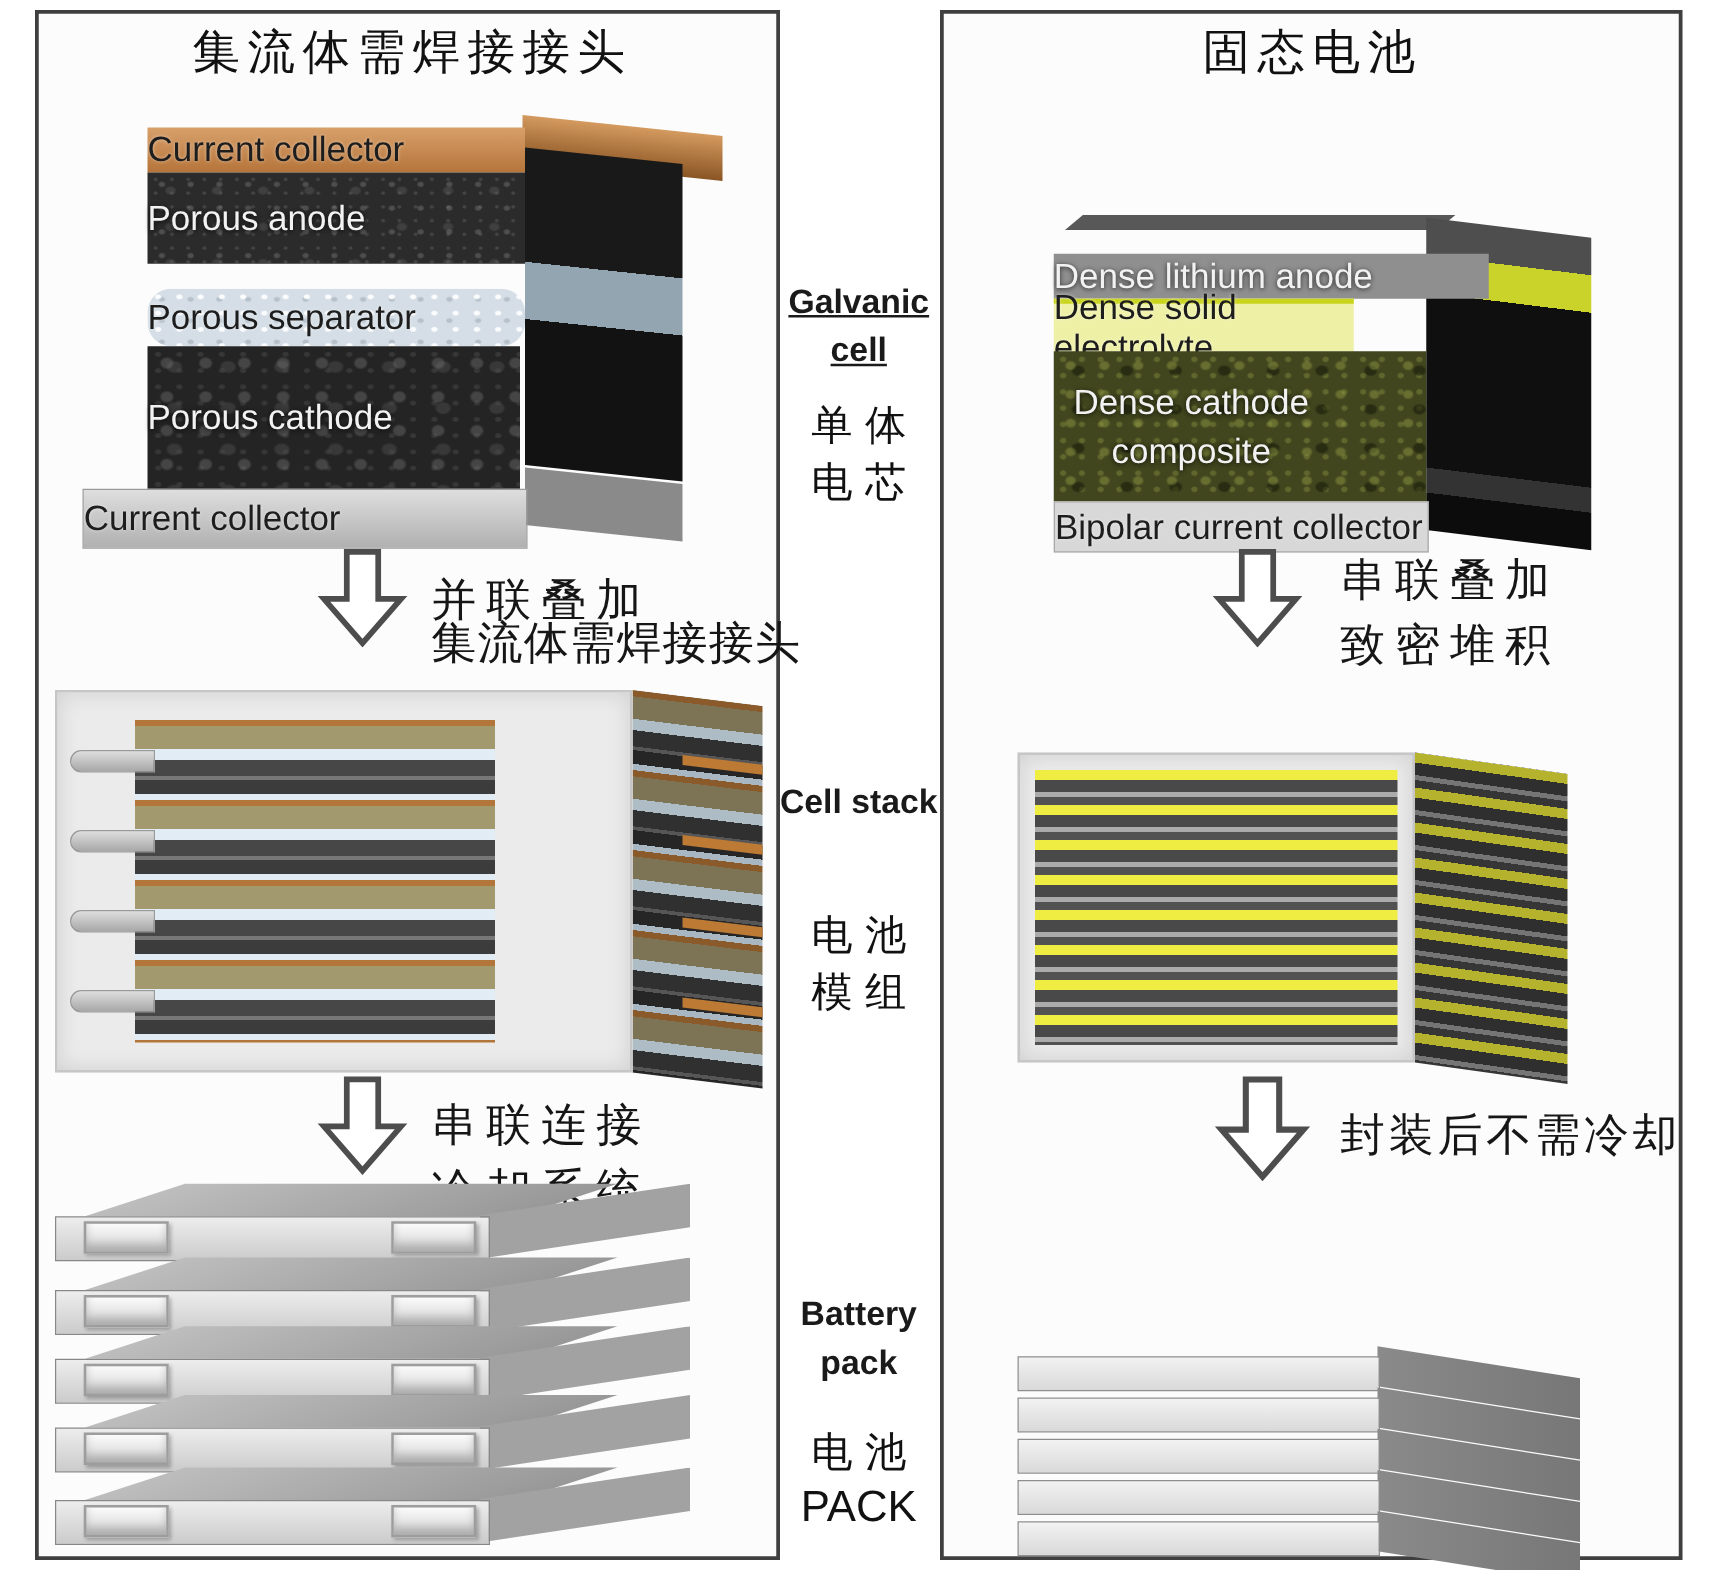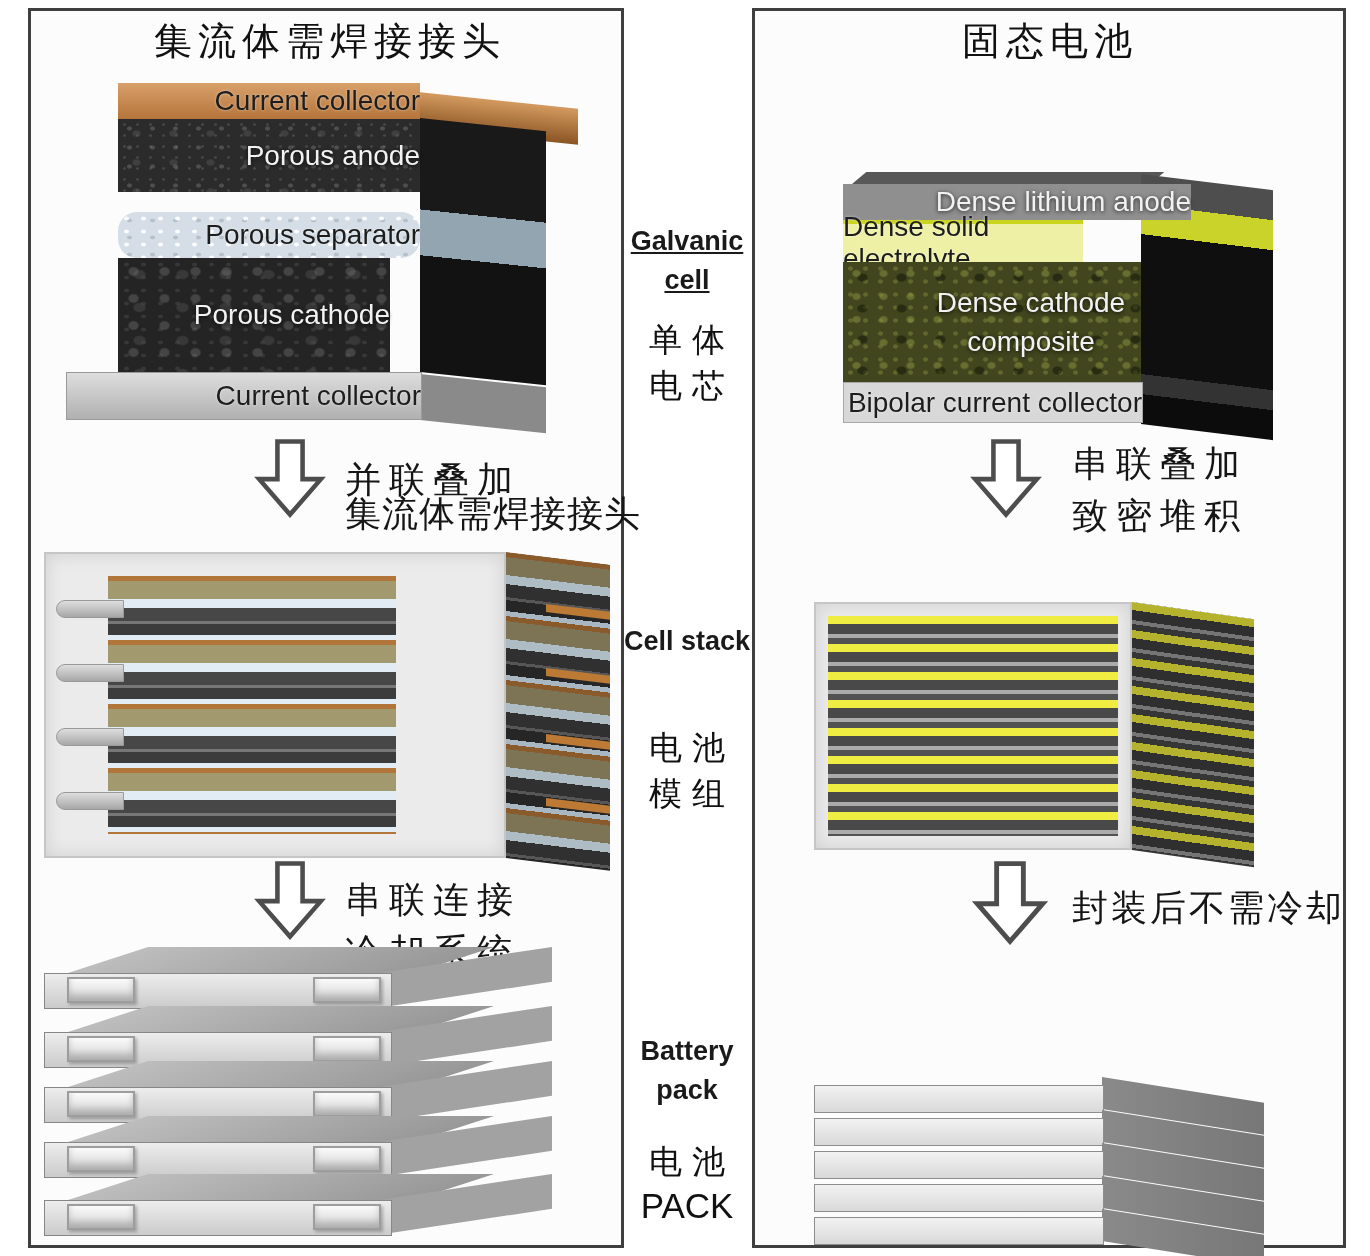--- a/index.html
+++ b/index.html
@@ -3,22 +3,22 @@
 <meta charset="utf-8">
 <style>
   html,body{margin:0;padding:0;background:#ffffff;}
   .stage{position:relative;width:1370px;height:1256px;background:#ffffff;overflow:hidden;
          font-family:"Liberation Sans", sans-serif;}
   .abs{position:absolute;}
   .panel{position:absolute;top:8px;height:1234px;border:3px solid #3f3f3f;background:#fcfcfc;}
   .ptitle{position:absolute;text-align:center;font-family:"DejaVu Serif", serif;
           font-size:38px;color:#111;letter-spacing:6px;}
   
-  .layer{position:absolute;display:flex;align-items:center;justify-content:flex-end;
-         font-size:28px;}
+  .layer{position:absolute;display:flex;align-items:center;justify-content:flex-start;
+         font-size:28px;margin-top:19px;}
   .lab-light{color:#f2f2f2;text-shadow:0 1px 4px rgba(0,0,0,.75);}
   .lab-dark{color:#1d1d1d;text-shadow:0 0 3px rgba(255,255,255,.5);}
   .tex-anode{background-color:#2b2b2b;background-image:
      radial-gradient(rgba(160,160,160,.30) 2px, transparent 3px),
      radial-gradient(rgba(95,95,95,.40) 3px, transparent 5px),
      radial-gradient(rgba(210,210,210,.16) 1px, transparent 2px);
      background-size:23px 19px,37px 29px,13px 11px;}
   .tex-cathode{background-color:#242424;background-image:
      radial-gradient(rgba(130,130,130,.35) 4px, transparent 6px),
      radial-gradient(rgba(80,80,80,.45) 5px, transparent 7px),
@@ -93,21 +93,21 @@
   <div class="layer" style="left:118px;top:83px;width:302px;height:36px;
        background:linear-gradient(#d8a06a,#b5743a);">
     <span class="lab-dark">Current collector</span>
   </div>
   <div class="layer tex-anode" style="left:118px;top:119px;width:302px;height:73px;">
     <span class="lab-light">Porous anode</span>
   </div>
   <div class="layer tex-sep" style="left:118px;top:212px;width:302px;height:46px;border-radius:19px;">
     <span class="lab-dark">Porous separator</span>
   </div>
-  <div class="layer tex-cathode" style="left:118px;top:258px;width:272px;height:114px;">
+  <div class="layer tex-cathode" style="left:118px;top:258px;width:298px;height:114px;">
     <span class="lab-light">Porous cathode</span>
   </div>
   <div class="abs skY6" style="left:420px;top:374px;width:126px;height:46px;background:#8a8a8a;"></div>
   <div class="layer" style="left:66px;top:372px;width:354px;height:46px;
        background:linear-gradient(#dedede,#b0b0b0);border:1px solid #9a9a9a;">
     <span class="lab-dark">Current collector</span>
   </div>
 
   <div class="abs" style="left:852px;top:172px;width:298px;height:12px;background:#585858;
        transform:skewX(-50deg);transform-origin:bottom left;"></div>

